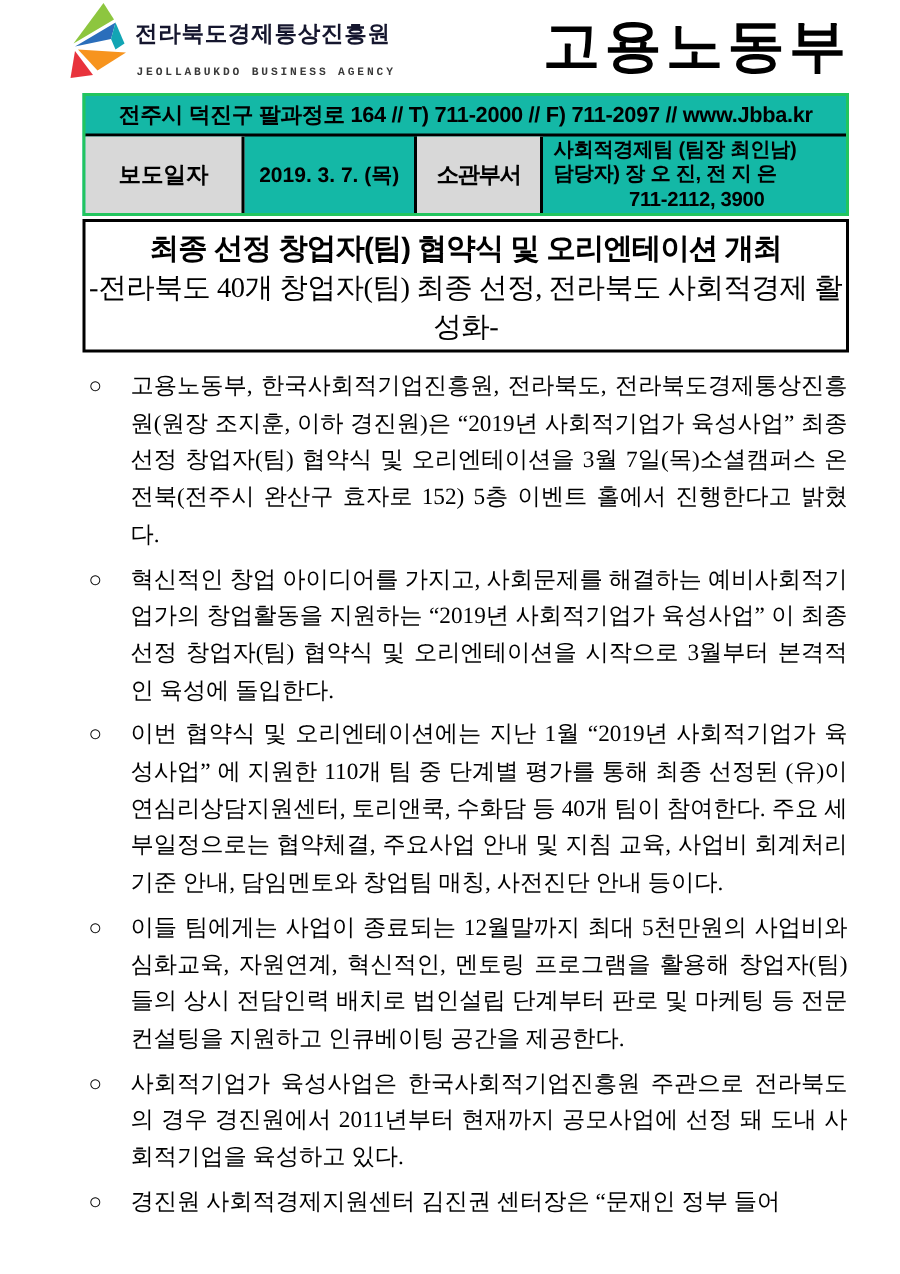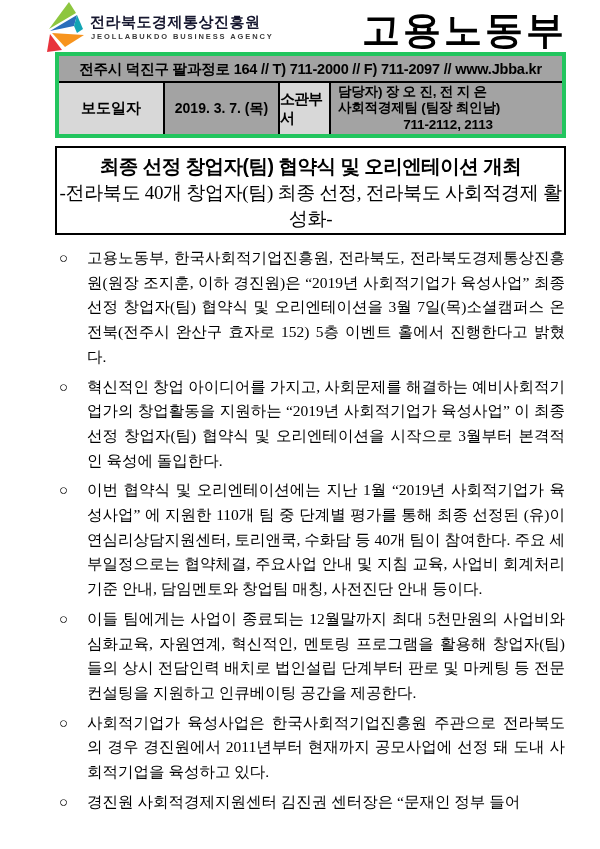--- a/index.html
+++ b/index.html
@@ -10,34 +10,34 @@
     font-family:"Liberation Sans", sans-serif;
   }
 
   
   .masthead { position:absolute; left:44px; top:2px; right:33px; height:55px;
               display:flex; justify-content:space-between; align-items:flex-start; }
   .brand { display:flex; align-items:flex-start; }
   .logo-icon { width:44px; height:53px; flex:0 0 auto; }
   .brand-text { padding-top:11px; margin-left:2px; }
   .brand-ko { font-size:15px; font-weight:800; letter-spacing:0.5px; color:#15162e; white-space:nowrap; }
-  .brand-en { font-size:7.5px; font-weight:700; letter-spacing:1.9px; color:#3a3a3a; margin-top:0; padding-left:1px; white-space:nowrap; }
+  .brand-en { font-size:7.5px; font-weight:700; letter-spacing:1.9px; color:#3a3a3a; margin-top:13px; padding-left:1px; white-space:nowrap;font-family:Liberation Mono, monospace; }
   .doc-type { font-size:38px; font-weight:800; letter-spacing:3px; color:#000; margin-top:3px; white-space:nowrap; }
 
   
-  .info-box { position:absolute; left:55px; top:52px; width:511px; border:4px solid #22c55e; background:#a3a3a3; }
+  .info-box { position:absolute; left:55px; top:62px; width:511px; border:2px solid #22c55e; background:#14b8a6; }
   .address-row { height:27px; line-height:27px; text-align:center;
                  font-size:14.5px; font-weight:700; letter-spacing:-0.2px;
                  border-bottom:2px solid #000; white-space:nowrap; }
   .meta-row { display:flex; height:51px; }
   .mcell { border-right:2px solid #000; }
   .mcell:last-child { border-right:none; }
   .label-cell { width:106px; background:#d8d8d8; display:flex; align-items:center; justify-content:center;
                 font-size:15px; font-weight:700; }
-  .label-cell.narrow { width:51px; letter-spacing:-1px; }
+  .label-cell.narrow { width:84px; letter-spacing:-1px; }
   .value-cell { width:115px; display:flex; align-items:center; justify-content:center;
                 font-size:14px; font-weight:700; white-space:nowrap; }
   .contact-cell { flex:1; padding:1px 4px 1px 7px; display:flex; flex-direction:column; justify-content:center;
                   font-size:13.5px; font-weight:700; line-height:16.2px; letter-spacing:-0.2px; }
   .contact-cell .phone { text-align:center; }
 
   
   .title-box { position:absolute; left:55px; top:146px; width:511px; height:89px;
                border:2px solid #000; text-align:center; padding-top:5px; }
   .title-line { font-size:19.5px; font-weight:800; line-height:27px; letter-spacing:-0.5px; }
@@ -73,23 +73,23 @@
     <div class="doc-type">고용노동부</div>
   </header>
 
   <section class="info-box">
     <div class="address-row">전주시 덕진구 팔과정로 164 // T) 711-2000 // F) 711-2097 //  www.Jbba.kr</div>
     <div class="meta-row">
       <div class="mcell label-cell">보도일자</div>
       <div class="mcell value-cell">2019. 3. 7. (목)</div>
       <div class="mcell label-cell narrow">소관부서</div>
       <div class="mcell contact-cell">
+        <div>사회적경제팀 (팀장 최인남)</div>
         <div>담당자) 장 오 진, 전 지 은</div>
-        <div>사회적경제팀 (팀장 최인남)</div>
-        <div class="phone">711-2112, 2113</div>
+        <div class="phone">711-2112, 3900</div>
       </div>
     </div>
   </section>
 
   <section class="title-box">
     <div class="title-line">최종 선정 창업자(팀) 협약식 및 오리엔테이션 개최</div>
     <div class="subtitle">-전라북도 40개 창업자(팀) 최종 선정, 전라북도 사회적경제 활성화-</div>
   </section>
 
   <section class="doc-body">

